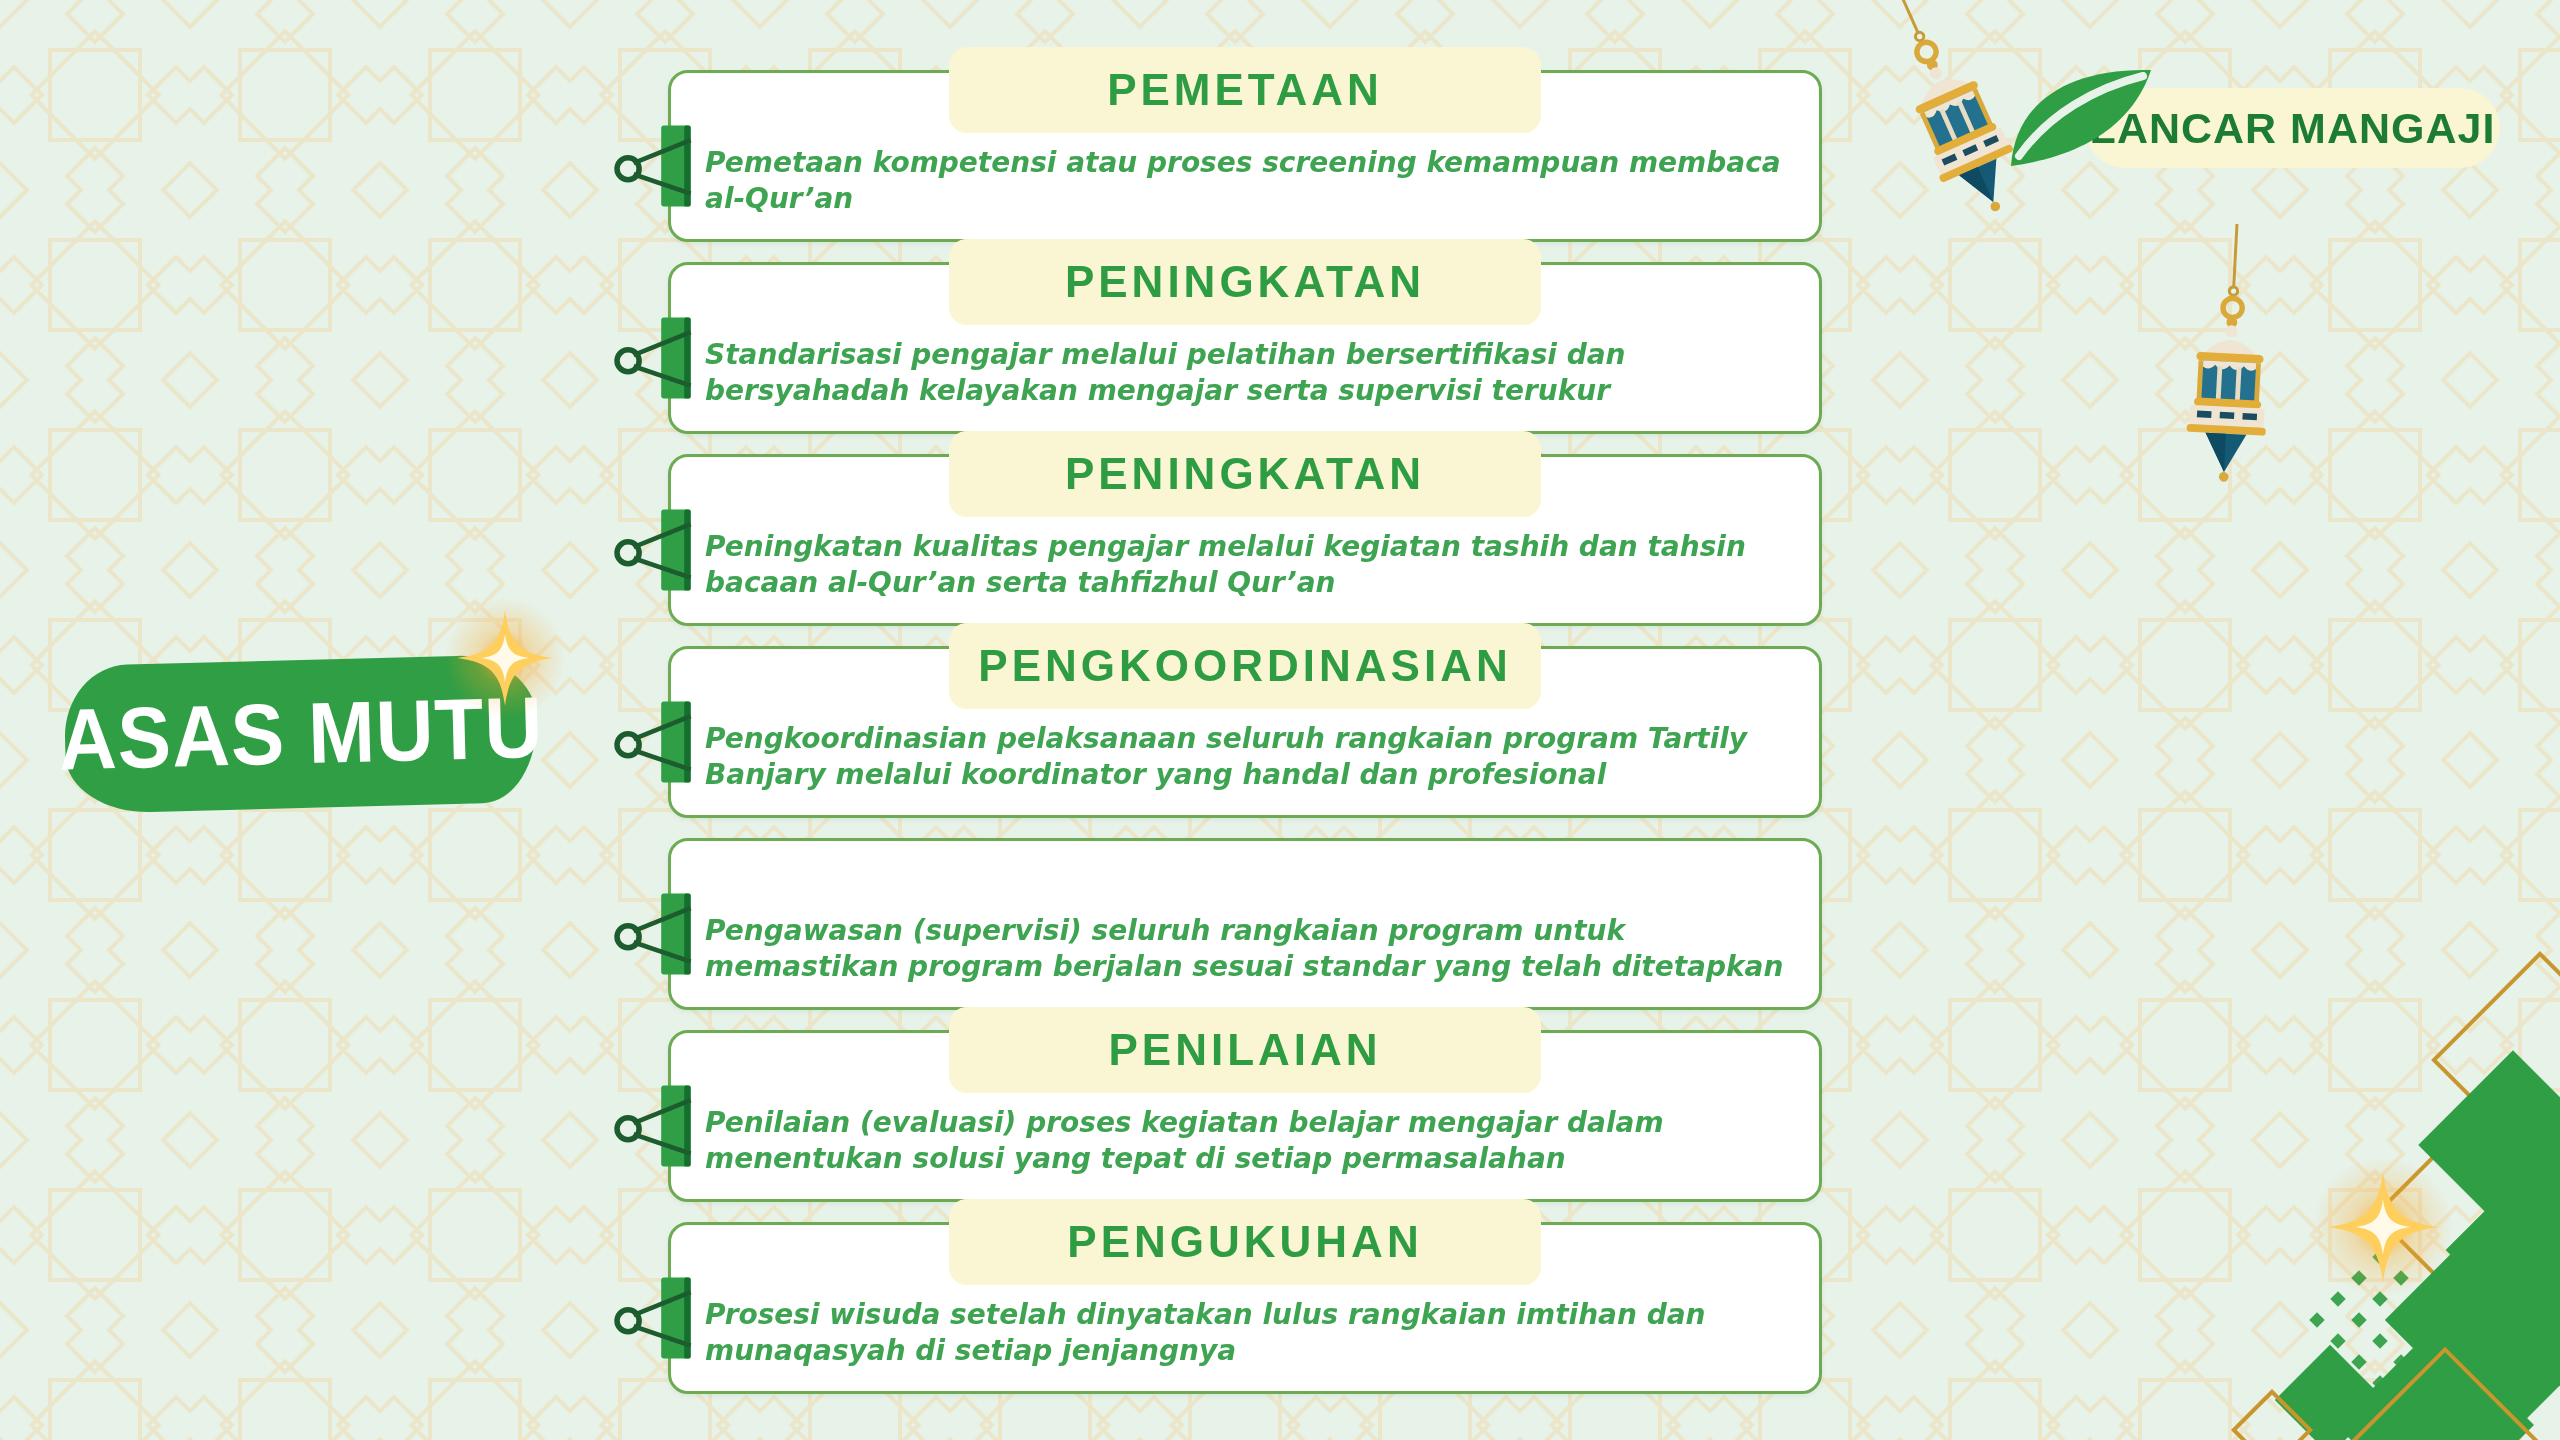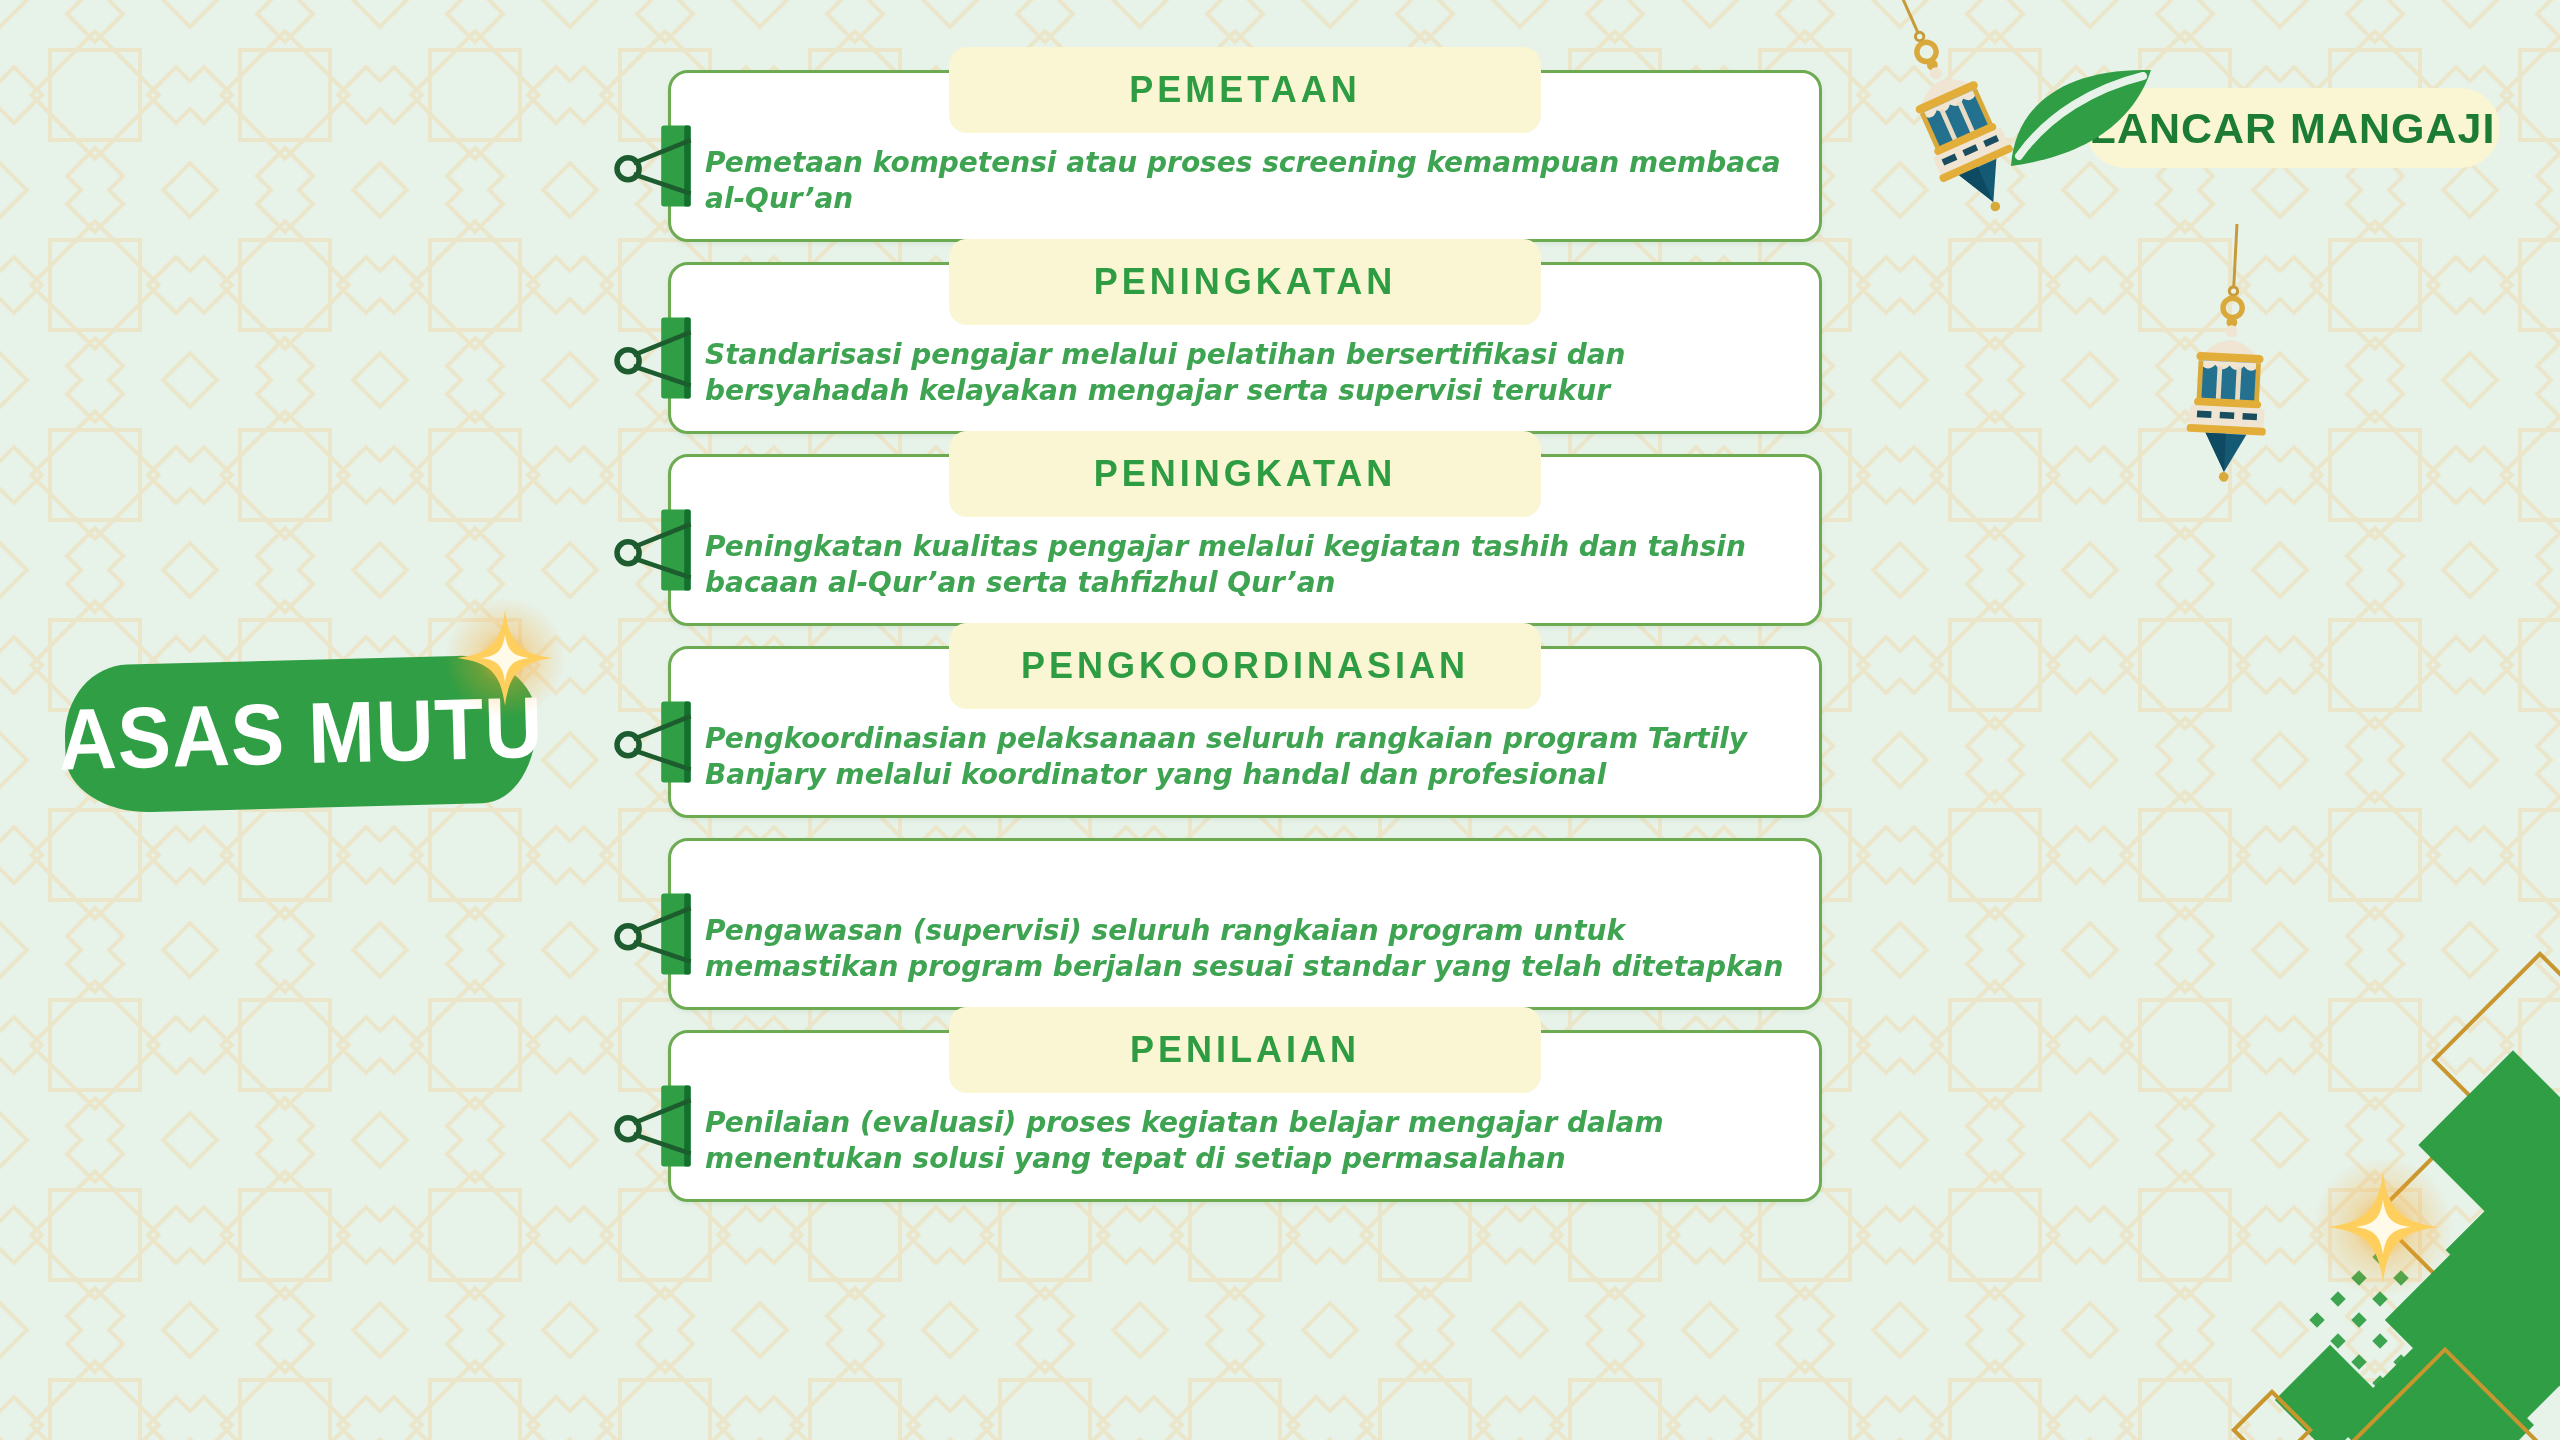--- a/index.html
+++ b/index.html
@@ -15,21 +15,21 @@
     position:relative;height:172px;margin-bottom:20px;box-sizing:border-box;
     background:#ffffff;border:3px solid #6cab52;border-radius:20px;
     box-shadow:0 2px 4px rgba(60,110,60,.08);
   }
   .card-badge{
     position:absolute;left:50%;transform:translateX(-50%);top:-26px;
     width:592px;height:86px;background:#faf5d2;border-radius:18px;
     display:flex;align-items:center;justify-content:center;z-index:2;
   }
   .card-badge h2{
-    margin:0;font-size:36px;font-weight:bold;letter-spacing:4px;color:#2e9c42;
+    margin:0;font-size:44px;font-weight:bold;letter-spacing:4px;color:#2e9c42;
   }
   .card-body{
     position:absolute;left:34px;right:34px;top:58px;bottom:8px;
     display:flex;align-items:center;justify-content:center;text-align:left;
     font-family:"DejaVu Sans",sans-serif;font-style:italic;font-weight:bold;
     font-size:28px;line-height:1.3;color:#3ea452;
   }
   .clip{position:absolute;left:-65px;top:47px;width:92px;height:92px;z-index:3;}
   
   .asas{
@@ -243,14 +243,23 @@
   <section class="card">
     <svg class="clip" viewBox="0 0 100 100">
         <use href="#sym-clip"></use>
       </svg>
     <div class="card-badge">
       <h2>PENILAIAN</h2>
     </div>
     <div class="card-body">Penilaian (evaluasi) proses kegiatan belajar mengajar dalam menentukan solusi yang tepat di setiap permasalahan</div>
   </section>
 
+  <section class="card">
+    <svg class="clip" viewBox="0 0 100 100">
+        <use href="#sym-clip"></use>
+      </svg>
+    <div class="card-badge">
+      <h2>PENGUKUHAN</h2>
+    </div>
+    <div class="card-body">Prosesi wisuda setelah dinyatakan lulus rangkaian imtihan dan munaqasyah di setiap jenjangnya</div>
+  </section>
 
 </div>
 
 </body></html>

